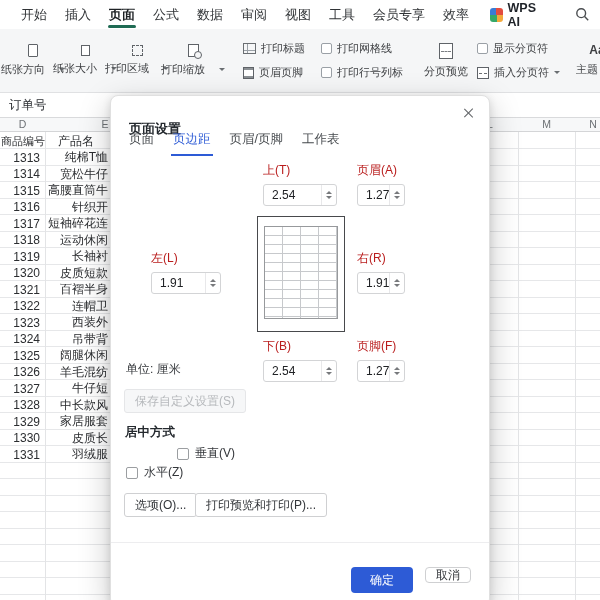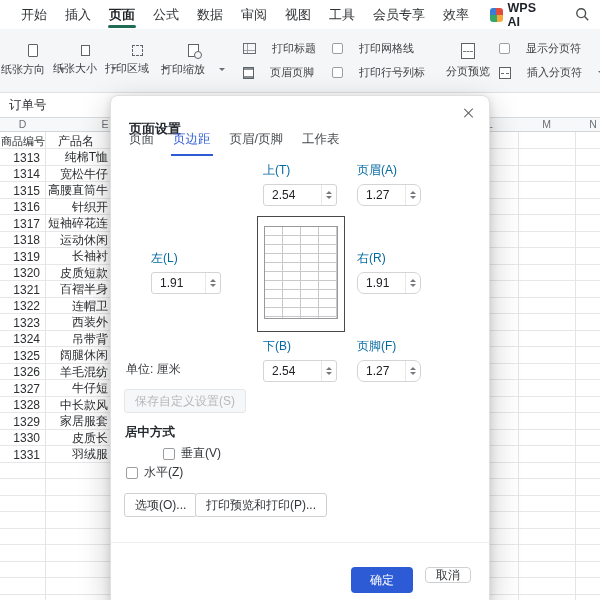--- a/index.html
+++ b/index.html
@@ -20,21 +20,21 @@
               background:conic-gradient(#e24c3f 0 25%, #f3a93c 25% 50%, #35a869 50% 75%, #3a7bd5 75% 100%); }
   .msearch { margin-left:28px; display:flex; align-items:center; }
   
   .ribbon { position:absolute; top:29px; left:0; right:0; height:64px; background:#f5f6f7;
             border-bottom:1px solid #e0e1e3; display:flex; align-items:stretch; padding:4px 8px; gap:2px; }
   .rvbtn { width:50px; display:flex; flex-direction:column; align-items:center; justify-content:center; gap:5px; border-radius:4px; }
   .rvbtn.wide { width:58px; }
   .rlabel { font-size:11px; color:#3f4144; display:flex; align-items:center; gap:14px; white-space:nowrap; }
   .rsep { width:1px; background:#e2e3e5; margin:7px 5px; }
   .rstack { display:flex; flex-direction:column; justify-content:center; gap:9px; padding:0 7px; }
-  .rsmall { display:flex; align-items:center; gap:16px; font-size:11px; color:#3f4144; white-space:nowrap; }
+  .rsmall { display:flex; align-items:center; gap:5px; font-size:11px; color:#3f4144; white-space:nowrap; }
   .push-right { margin-left:auto; }
   
   .ic-page { width:10px; height:13px; border:1px solid #5f6368; background:#fff; border-radius:1px; }
   .ic-page-sm { width:9px; height:11px; border:1px solid #5f6368; background:#fff; }
   .ic-area { width:11px; height:11px; border:1px dashed #5f6368; }
   .ic-scale { position:relative; width:11px; height:13px; border:1px solid #5f6368; background:#fff; }
   .ic-scale::after { content:""; position:absolute; right:-4px; bottom:-3px; width:6px; height:6px;
                      border:1.5px solid #5f6368; border-radius:50%; background:#f5f6f7; }
   .ic-grid { width:13px; height:11px; border:1px solid #6a6e72; background:
              repeating-linear-gradient(180deg, transparent 0 2.6px, #9aa0a6 2.6px 3.4px),
@@ -68,24 +68,24 @@
             border:1px solid #e0e0e0; border-radius:8px; z-index:10;
             box-shadow:0 10px 32px rgba(0,0,0,.22), 0 2px 8px rgba(0,0,0,.12); }
   .dtitle { position:absolute; left:18px; top:24px; font-size:13px; font-weight:700; color:#24292e; }
   .dclose { position:absolute; right:13px; top:9px; width:16px; height:16px; }
   .dclose::before,.dclose::after { content:""; position:absolute; left:7.5px; top:2px; width:1.4px; height:12px; background:#606366; }
   .dclose::before { transform:rotate(45deg); } .dclose::after { transform:rotate(-45deg); }
   .dtabs { position:absolute; left:16px; top:30px; display:flex; gap:15px; }
   .dtab { font-size:12.5px; color:#45494d; padding:5px 2px 6px; border-bottom:2px solid transparent; white-space:nowrap; }
   .dtab.active { color:#2d5bd6; border-bottom-color:#2d5bd6; }
   .dfield { position:absolute; }
-  .flabel { font-size:12px; color:#0369a1; margin-bottom:5px; }
+  .flabel { font-size:12px; color:#b91c1c; margin-bottom:5px; }
   .finput { height:22px; border:1px solid #d3d4d6; border-radius:3px; background:#fff;
             display:flex; align-items:center; padding-left:8px; font-size:12px; color:#202225; }
-  .w74 { width:74px; } .w70 { width:70px; } .w64 { width:64px;border-radius:7px; }
+  .w74 { width:74px; } .w70 { width:70px; } .w64 { width:48px; }
   .spin { margin-left:auto; width:15px; align-self:stretch; display:flex; flex-direction:column;
           align-items:center; justify-content:center; gap:2.5px; border-left:1px solid #e8e8ea; }
   .tu { width:0; height:0; border-left:3px solid transparent; border-right:3px solid transparent; border-bottom:3.5px solid #77797c; }
   .td { width:0; height:0; border-left:3px solid transparent; border-right:3px solid transparent; border-top:3.5px solid #77797c; }
   .pv { position:absolute; left:146px; top:120px; width:88px; height:116px; border:1.5px solid #47494c; background:#fff; }
   .pvt { position:absolute; left:6px; right:6px; top:9px; bottom:12px; border:1px solid #97999c; background:
          repeating-linear-gradient(180deg, transparent 0 8px, #c7c9cc 8px 9px),
          repeating-linear-gradient(90deg, transparent 0 17px, #c7c9cc 17px 18px); }
   .dtext { position:absolute; font-size:12px; color:#33363a; }
   .dbold { position:absolute; font-size:12.5px; font-weight:700; color:#24292e; }
@@ -385,21 +385,21 @@
   <div class="pv">
     <div class="pvt"></div>
   </div>
 
   <div class="dtext" style="left:15px;top:265px;">单位: 厘米</div>
 
   <div class="dbtn disabled" style="left:13px;top:293px;">保存自定义设置(S)</div>
 
   <div class="dbold" style="left:14px;top:328px;">居中方式</div>
 
-  <div class="dcheck" style="left:14px;top:349px;padding-left:38px;">
+  <div class="dcheck" style="left:28px;top:349px;padding-left:38px;">
     <span class="dcb"></span>
     <span>垂直(V)</span>
   </div>
   <div class="dcheck" style="left:15px;top:368px;">
     <span class="dcb"></span>
     <span>水平(Z)</span>
   </div>
 
   <div class="dbtn" style="left:13px;top:397px;">选项(O)...</div>
   <div class="dbtn" style="left:84px;top:397px;">打印预览和打印(P)...</div>

